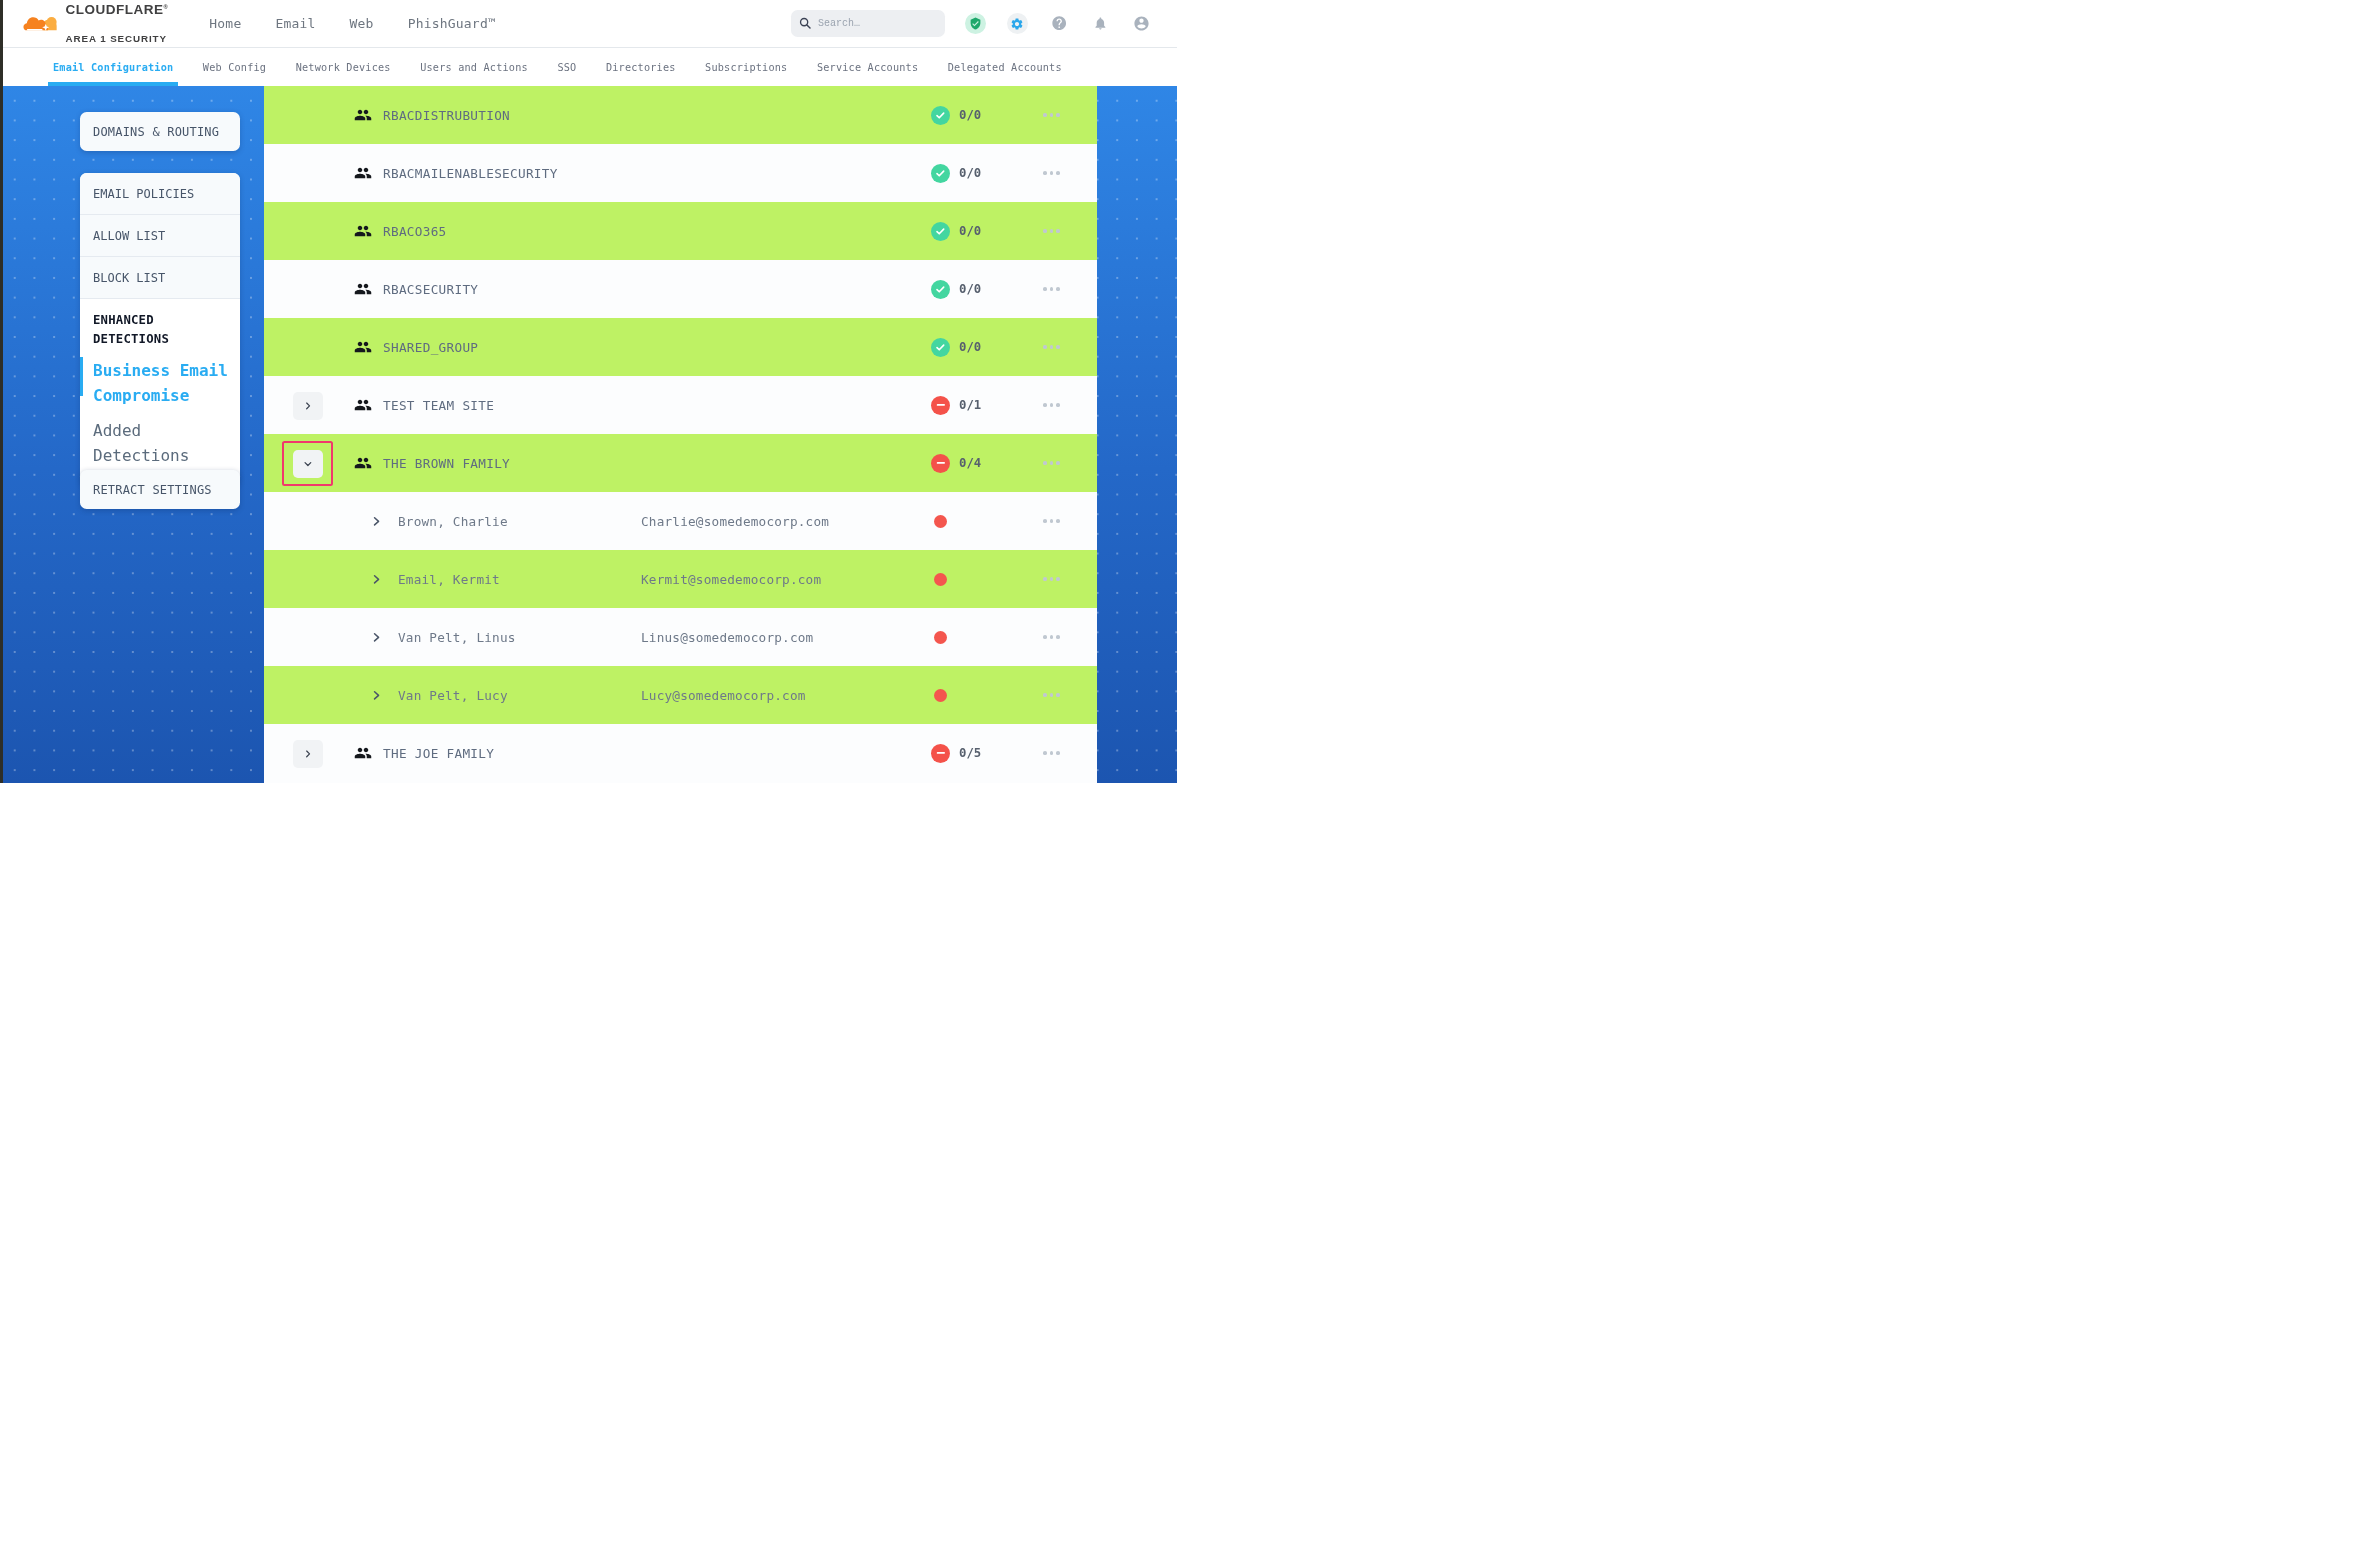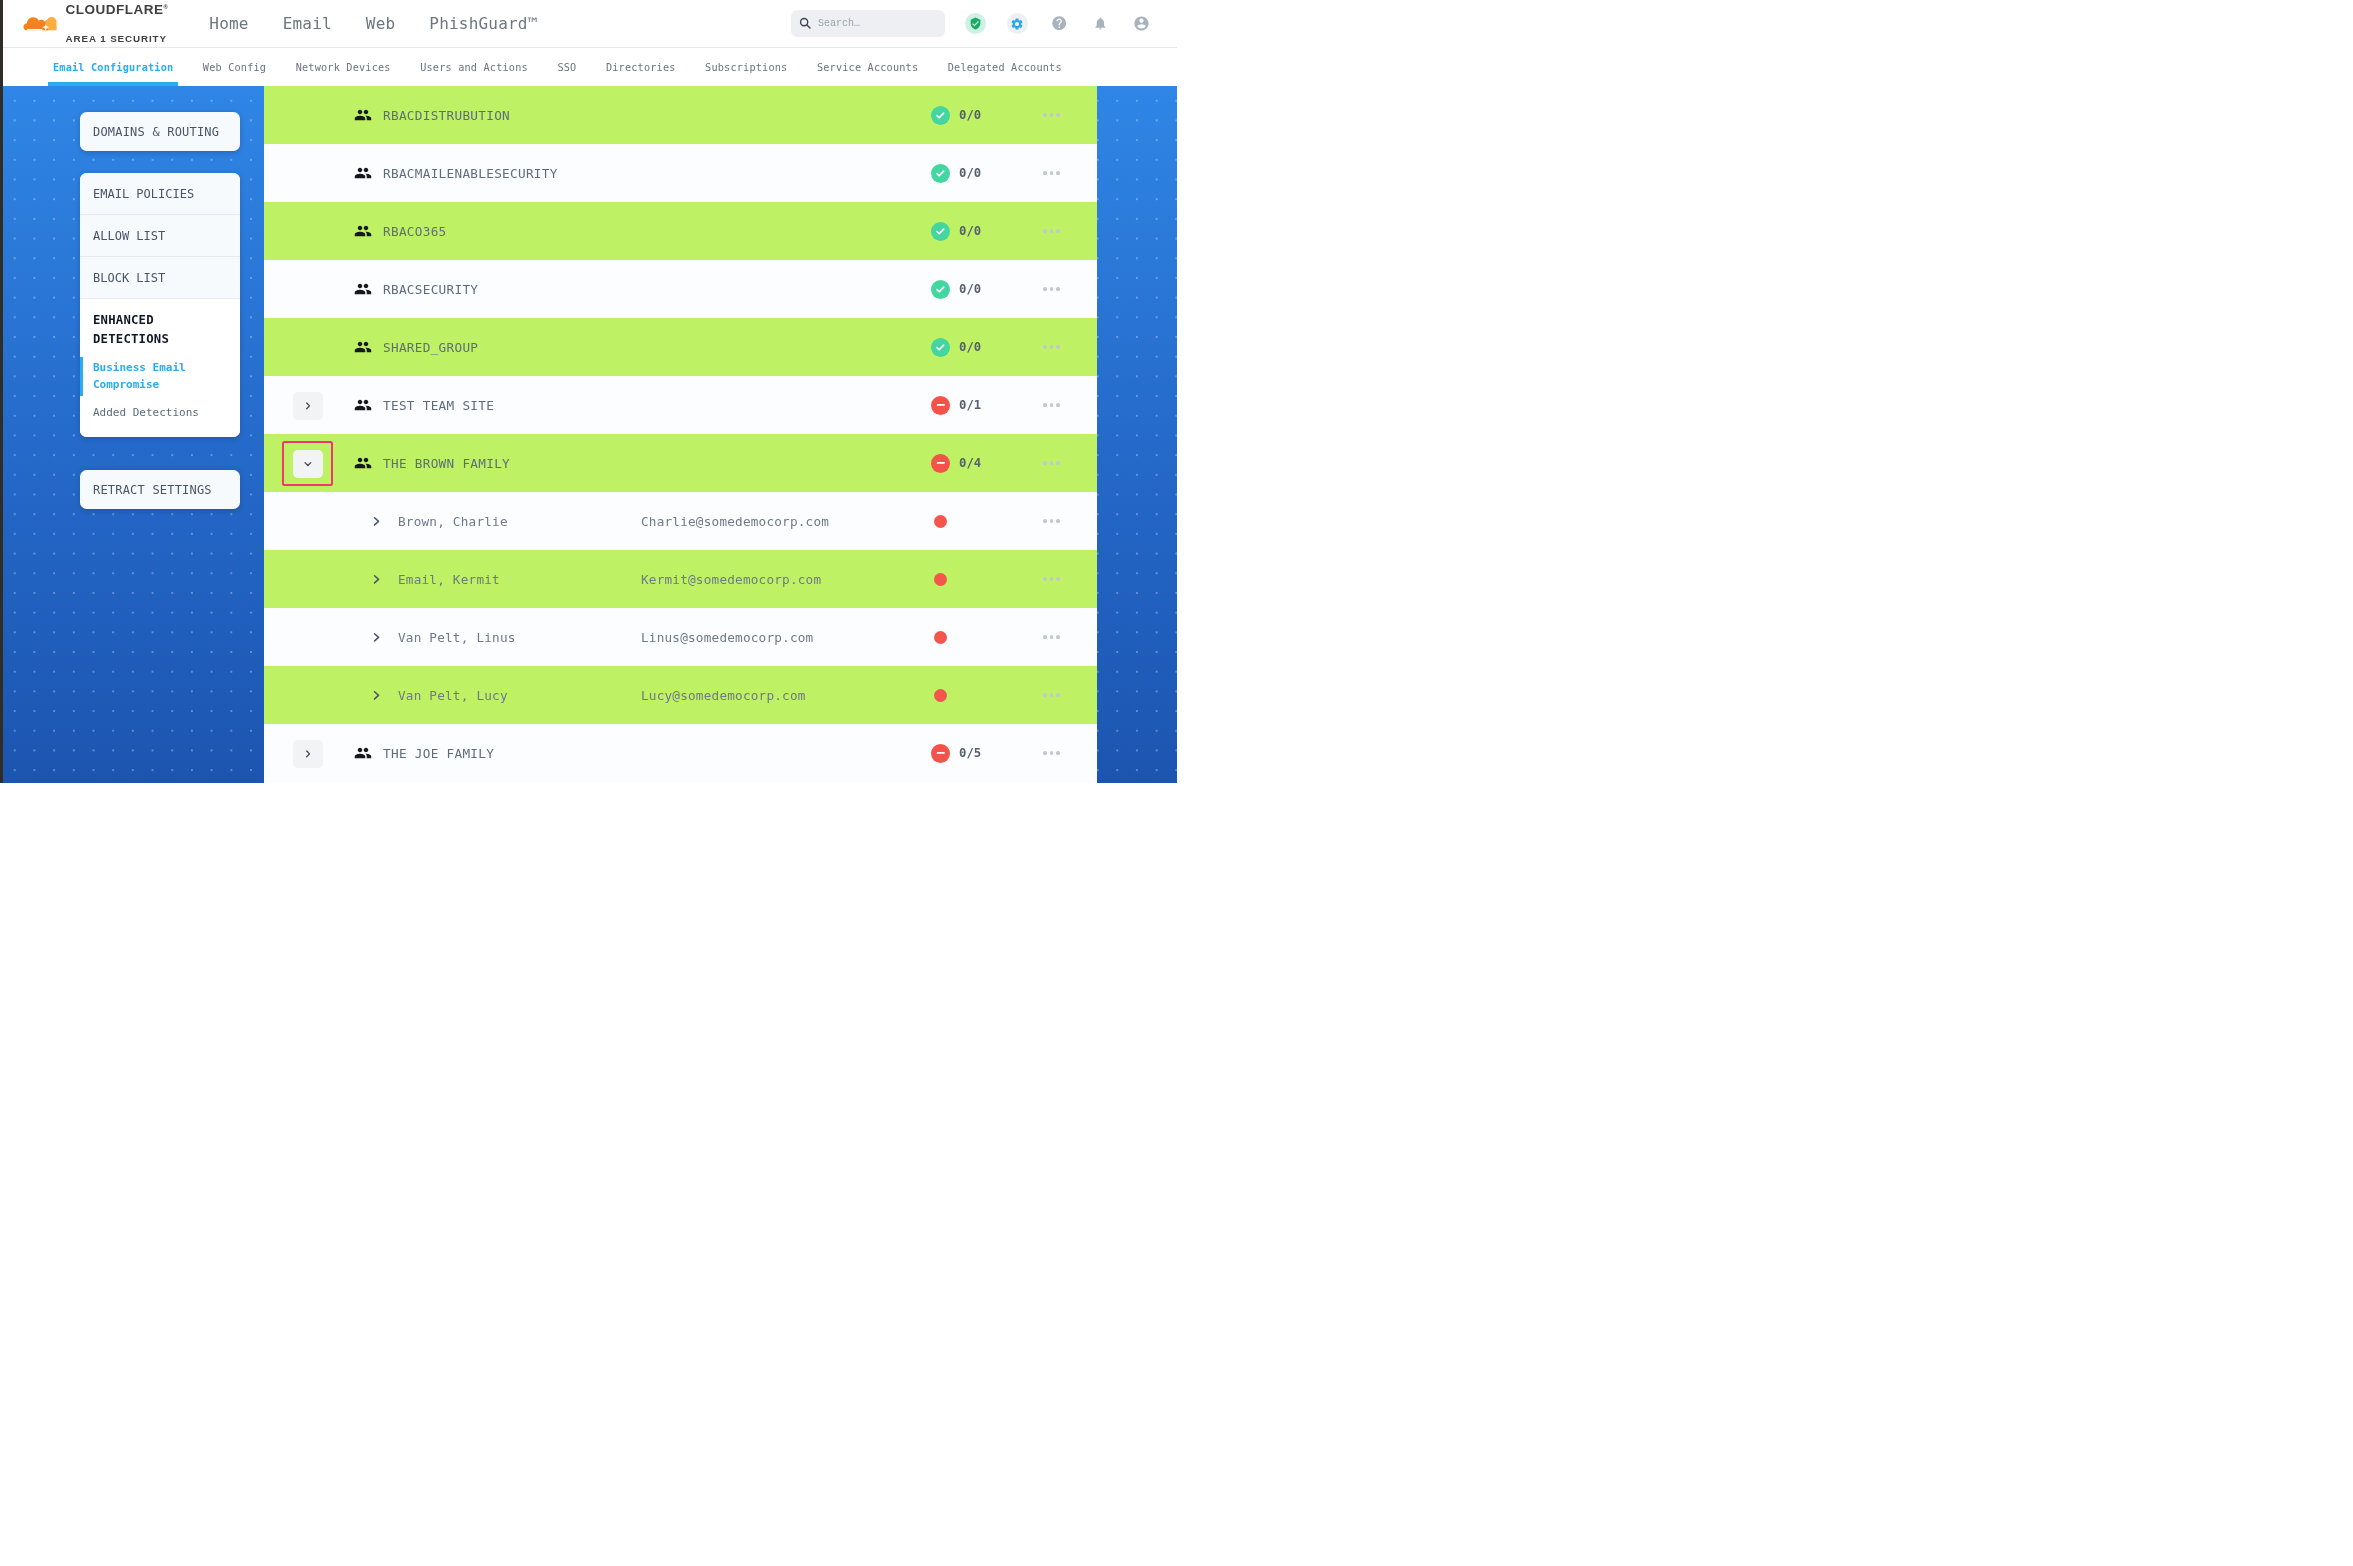--- a/index.html
+++ b/index.html
@@ -12,21 +12,21 @@
 
   
   .header { position:absolute; left:0; top:0; width:100%; height:48px; background:#ffffff;
             border-bottom:0.8px solid #e4e8ec; display:flex; align-items:center; padding:0 24.6px 0 23px; z-index:40; }
   .brand { display:flex; align-items:center; gap:6.6px; }
   .brand-text { display:flex; flex-direction:column; line-height:1.05; font-family:"Liberation Sans","DejaVu Sans",sans-serif; }
   .brand-line1 { font-size:13.5px; font-weight:800; letter-spacing:0.5px; color:#404041; }
   .brand-reg { font-size:5.7px; vertical-align:super; color:#404041; }
   .brand-line2 { font-size:9.8px; font-weight:700; letter-spacing:0.9px; color:#404041; margin-top:17px; }
   .main-nav { display:flex; gap:34px; margin-left:41px; }
-  .main-nav a { font-size:16px; color:#6e7680; text-decoration:none; letter-spacing:0.2px; }
+  .main-nav a { font-size:13px; color:#6e7680; text-decoration:none; letter-spacing:0.2px; }
   .header-right { margin-left:auto; display:flex; align-items:center; gap:20.5px; }
   .search-box { width:154px; height:27px; background:#edeff2; border-radius:6.6px; display:flex; align-items:center; padding:0 8.2px; gap:6.6px; }
   .search-box input { border:none; outline:none; background:transparent; width:107px;
             font-family:Liberation Mono, monospace; font-size:10px; color:#4a5568; }
   .search-box input::placeholder { color:#9aa3af; }
   .hicon { width:21px; height:21px; display:flex; align-items:center; justify-content:center; cursor:pointer; }
   .circle-bg-green { background:#cdf2e2; border-radius:50%; }
   .circle-bg-gray { background:#eef1f3; border-radius:50%; }
 
   
@@ -48,21 +48,21 @@
   .side-card { position:absolute; left:80px; width:160px; background:#f7fafc; border-radius:6.6px;
                box-shadow:0 1.6px 4.9px rgba(10,40,90,.25); color:#475569; }
   .card-simple { height:39px; display:flex; align-items:center; padding:0 13px; font-size:12px; letter-spacing:0.2px; }
   #card-domains { top:26px; }
   #card-retract { top:384px; }
   #card-policies { top:87px; overflow:hidden; padding:0; }
   .pol-item { height:42px; display:flex; align-items:center; padding:0 13px; font-size:12px; color:#475569;
               border-bottom:0.8px solid #e5eaf0; cursor:pointer; background:#f7fafc; }
   .enhanced-section { background:#ffffff; padding:12.3px 11.5px 16.4px 13px; }
   .enh-title { font-size:12.3px; font-weight:700; color:#111827; line-height:1.5; letter-spacing:0.2px; }
-  .enh-item { position:relative; margin-top:10.7px; font-size:11px; line-height:1.55; cursor:pointer; }
+  .enh-item { position:relative; margin-top:10.7px; font-size:16px; line-height:1.55; cursor:pointer; }
   .enh-item.active { color:#29acf2; font-weight:700; }
   .enh-item.active .active-bar { position:absolute; left:-13px; top:-1.6px; width:2.5px; height:39px; background:#29acf2; }
   .enh-item.plain { color:#5b6b7c; }
 
   
   .content { position:absolute; left:264px; top:0; width:833px; height:100%; overflow:hidden; background:#fcfdfe; }
   .row { position:relative; width:100%; height:58px; }
   .row-a { background:#bef264; }
   .row-b { background:#fcfdfe; }
 

